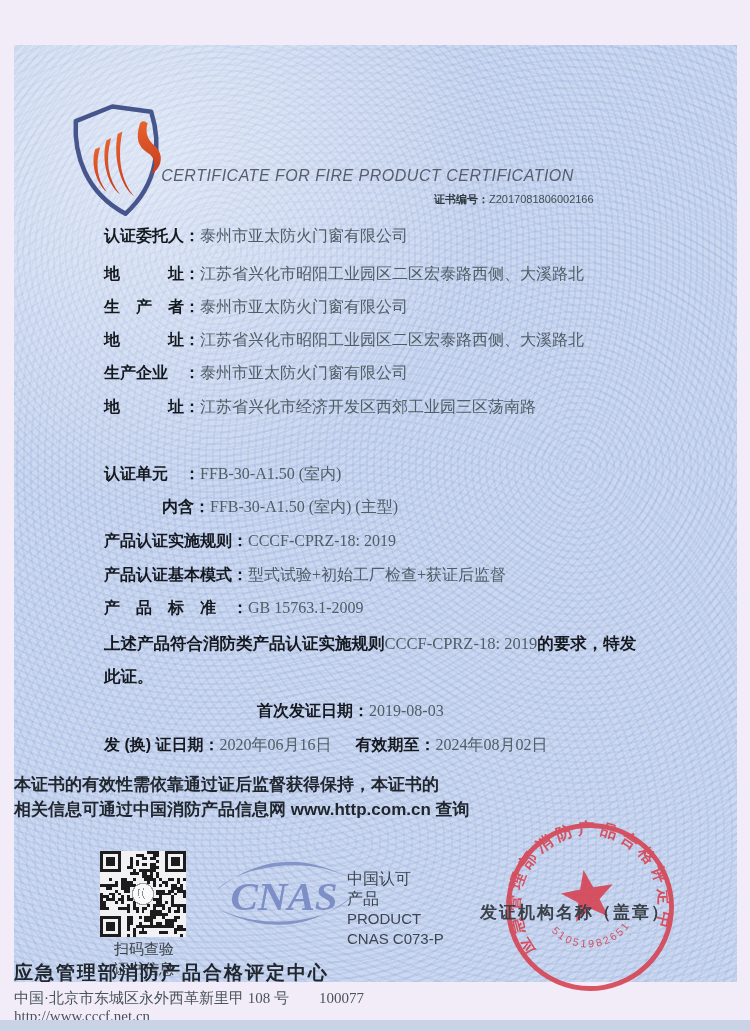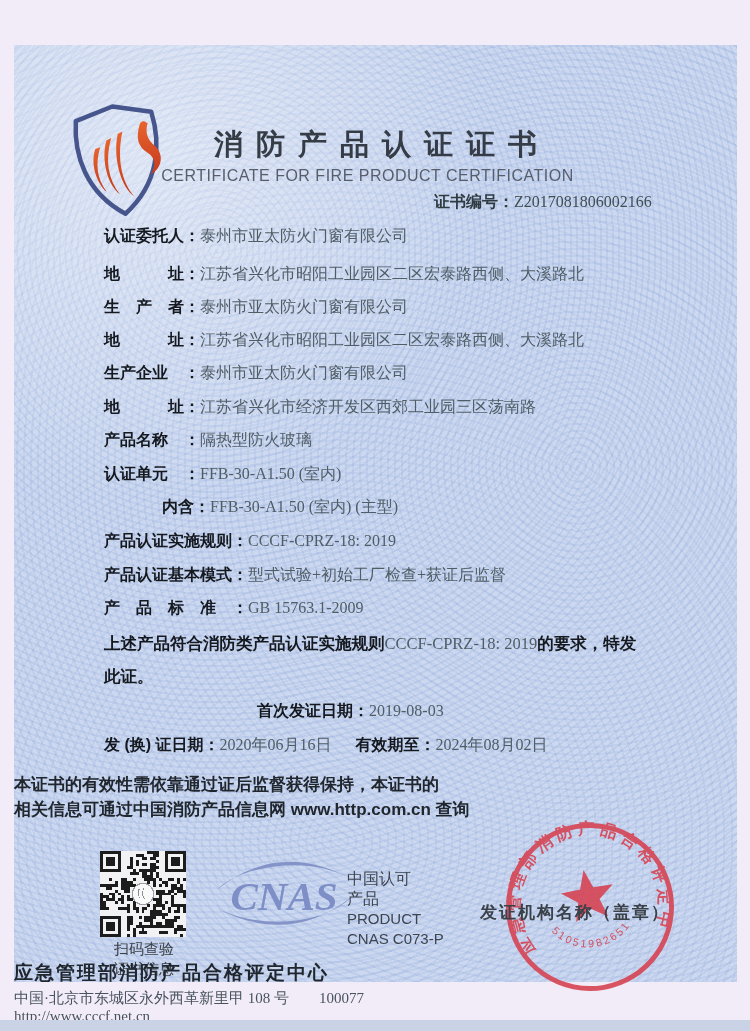--- a/index.html
+++ b/index.html
@@ -17,25 +17,25 @@
       repeating-radial-gradient(circle at 78% 45%, rgba(122,152,214,.14) 0 2px, rgba(255,255,255,0) 2px 7px),
       repeating-radial-gradient(circle at 45% 85%, rgba(122,152,214,.12) 0 2px, rgba(255,255,255,0) 2px 8px);
   }
   .abs{position:absolute;}
   .title{
     left:0;right:0;top:80px;text-align:center;
     font-size:29px;font-weight:bold;color:#353c46;letter-spacing:13px;text-indent:13px;
   }
   .subtitle{
     left:0;right:16px;top:122px;text-align:center;
-    font-size:16px;color:#565e6c;letter-spacing:.5px;
+    font-size:16px;color:#565e6c;letter-spacing:.5px;font-style:italic;
   }
   .certno{
-    left:420px;top:147px;font-size:16px;color:#3f4e52;
-    font-family:Liberation Serif, serif;
+    left:420px;top:147px;font-size:11px;color:#3f4e52;
+    font-family:Liberation Sans, sans-serif;
   }
   .certno b{font-weight:bold;color:#2e3b40;}
   .row{
     left:90px;right:40px;height:26px;font-size:16px;white-space:nowrap;
   }
   .row .lbl{font-weight:bold;color:#14181f;}
   .row .val{
     color:#4f5d66;font-family:"Liberation Serif","DejaVu Serif",serif;
   }
   .stmt{left:90px;right:40px;font-size:16.5px;color:#14181f;}
@@ -72,31 +72,29 @@
     </defs>
     <g transform="rotate(-7 60 62)">
       <path d="M59 7 L97 17 C103 50 96 89 59 115 C22 89 15 50 21 17 Z" fill="none" stroke="#46568c" stroke-width="4.5" stroke-linejoin="round"></path>
       <path d="M42 46 C35 62 35 77 43 91 C34 81 30 61 37 47 Z" fill="url(#flameG)"></path>
       <path d="M54 38 C45 60 46 79 56 95 C45 85 41 59 49 40 Z" fill="url(#flameG)"></path>
       <path d="M66 33 C57 59 59 83 70 99 C58 89 53 58 61 35 Z" fill="url(#flameG)"></path>
       <path d="M84 28 C78 42 80 50 88 57 C95 62 96 71 89 79 C100 75 105 62 97 52 C90 45 88 37 92 28 C88 24 86 25 84 28 Z" fill="url(#flameG)"></path>
     </g>
   </svg>
 
-  <div class="abs title">消防产品认证证书</div>
   <div class="abs subtitle">CERTIFICATE FOR FIRE PRODUCT CERTIFICATION</div>
   <div class="abs certno"><b>证书编号：</b><span>Z2017081806002166</span></div>
 
   <div class="abs row" style="top:181px"><span class="lbl">认证委托人：</span><span class="val">泰州市亚太防火门窗有限公司</span></div>
   <div class="abs row" style="top:219px"><span class="lbl">地　　　址：</span><span class="val">江苏省兴化市昭阳工业园区二区宏泰路西侧、大溪路北</span></div>
   <div class="abs row" style="top:252px"><span class="lbl">生　产　者：</span><span class="val">泰州市亚太防火门窗有限公司</span></div>
   <div class="abs row" style="top:285px"><span class="lbl">地　　　址：</span><span class="val">江苏省兴化市昭阳工业园区二区宏泰路西侧、大溪路北</span></div>
   <div class="abs row" style="top:318px"><span class="lbl">生产企业　：</span><span class="val">泰州市亚太防火门窗有限公司</span></div>
   <div class="abs row" style="top:352px"><span class="lbl">地　　　址：</span><span class="val">江苏省兴化市经济开发区西郊工业园三区荡南路</span></div>
-  <div class="abs row" style="top:385px"><span class="lbl">产品名称　：</span><span class="val">隔热型防火玻璃</span></div>
   <div class="abs row" style="top:419px"><span class="lbl">认证单元　：</span><span class="val">FFB-30-A1.50 (室内)</span></div>
   <div class="abs row" style="top:452px;left:148px"><span class="lbl">内含：</span><span class="val">FFB-30-A1.50 (室内) (主型)</span></div>
   <div class="abs row" style="top:486px"><span class="lbl">产品认证实施规则：</span><span class="val">CCCF-CPRZ-18: 2019</span></div>
   <div class="abs row" style="top:520px"><span class="lbl">产品认证基本模式：</span><span class="val">型式试验+初始工厂检查+获证后监督</span></div>
   <div class="abs row" style="top:553px"><span class="lbl">产　品　标　准　：</span><span class="val">GB 15763.1-2009</span></div>
 
   <div class="abs stmt" style="top:588px"><span class="b">上述产品符合消防类产品认证实施规则</span><span class="code">CCCF-CPRZ-18: 2019</span><span class="b">的要求，特发</span></div>
   <div class="abs stmt" style="top:621px"><span class="b">此证。</span></div>
 
   <div class="abs row" style="top:656px;left:243px"><span class="lbl">首次发证日期：</span><span class="val">2019-08-03</span></div>

